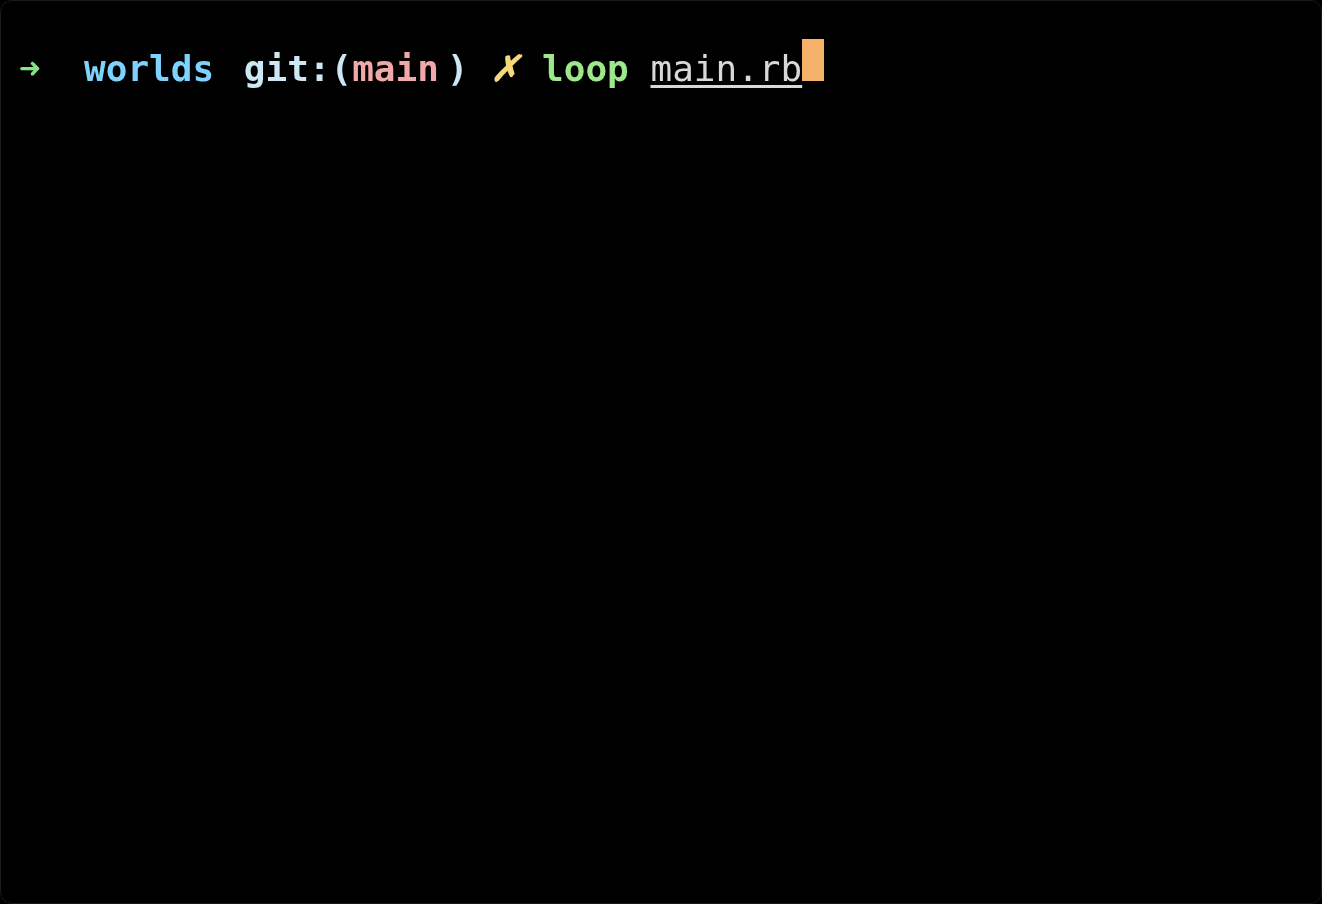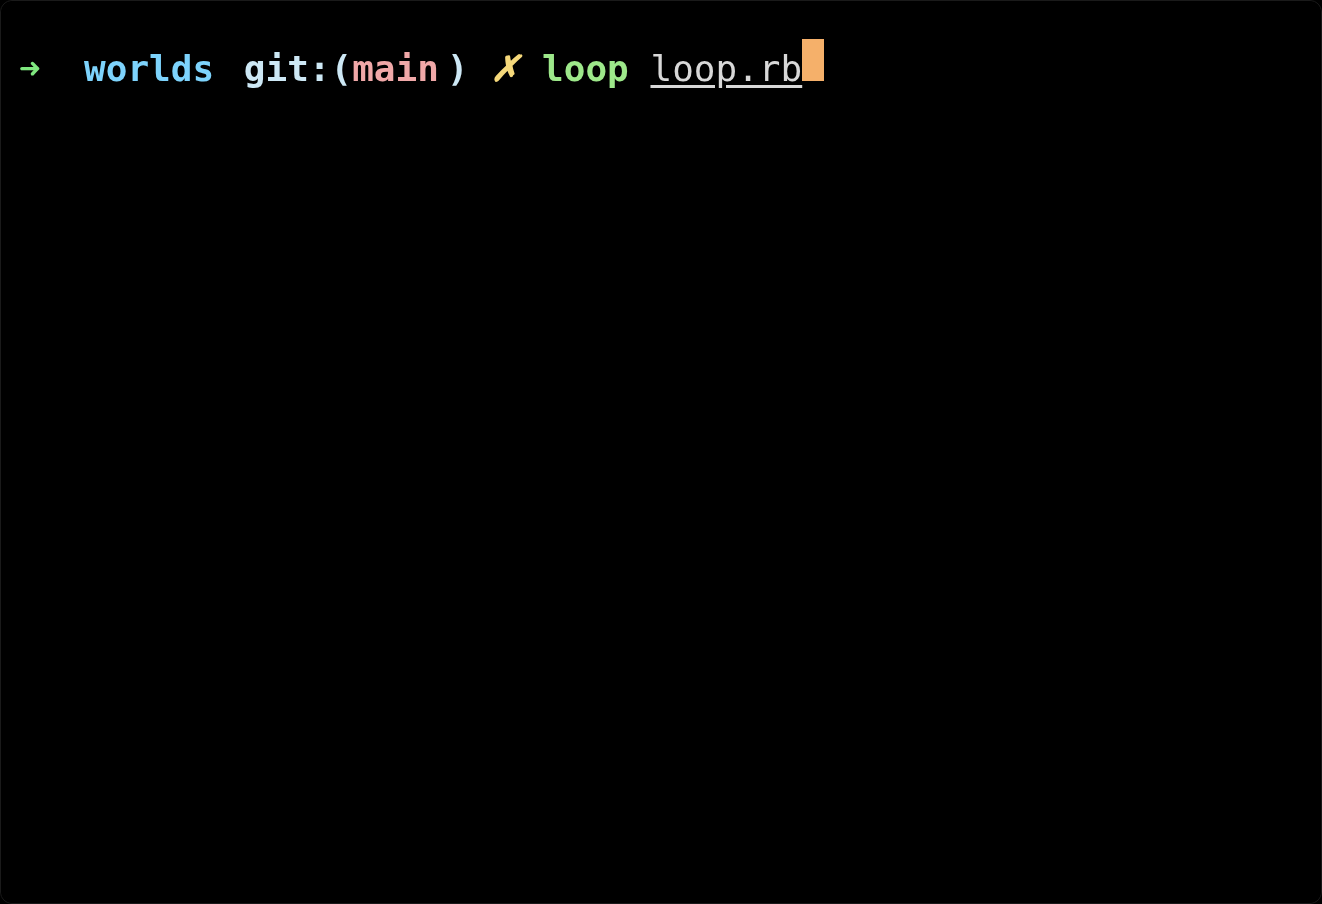--- a/index.html
+++ b/index.html
@@ -71,15 +71,15 @@
       background: #f5b06a;
       vertical-align: text-bottom;
       margin-bottom: -2px;
     }
   </style>
 </head>
 <body>
 
 <div class="terminal">
   <div class="prompt-line">
-    <span class="arrow">➜</span><span>  </span><span class="dir">worlds</span><span> </span><span class="git-label">git:(</span><span class="branch">main</span><span class="git-label">)</span><span> </span><span class="dirty">✗</span><span> </span><span class="cmd">loop</span><span> </span><span class="arg">loop.rb</span><span class="cursor"></span>
+    <span class="arrow">➜</span><span>  </span><span class="dir">worlds</span><span> </span><span class="git-label">git:(</span><span class="branch">main</span><span class="git-label">)</span><span> </span><span class="dirty">✗</span><span> </span><span class="cmd">loop</span><span> </span><span class="arg">main.rb</span><span class="cursor"></span>
   </div>
 </div>
 
 </body></html>

